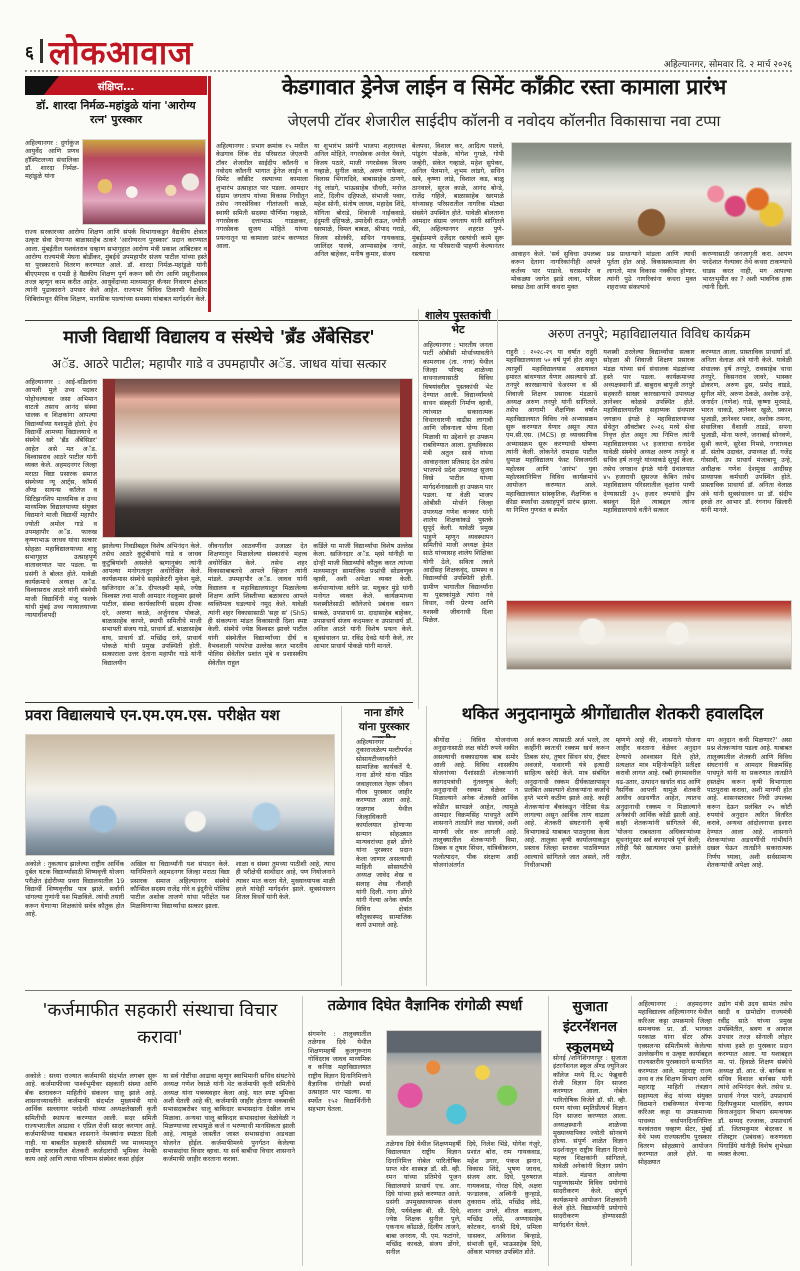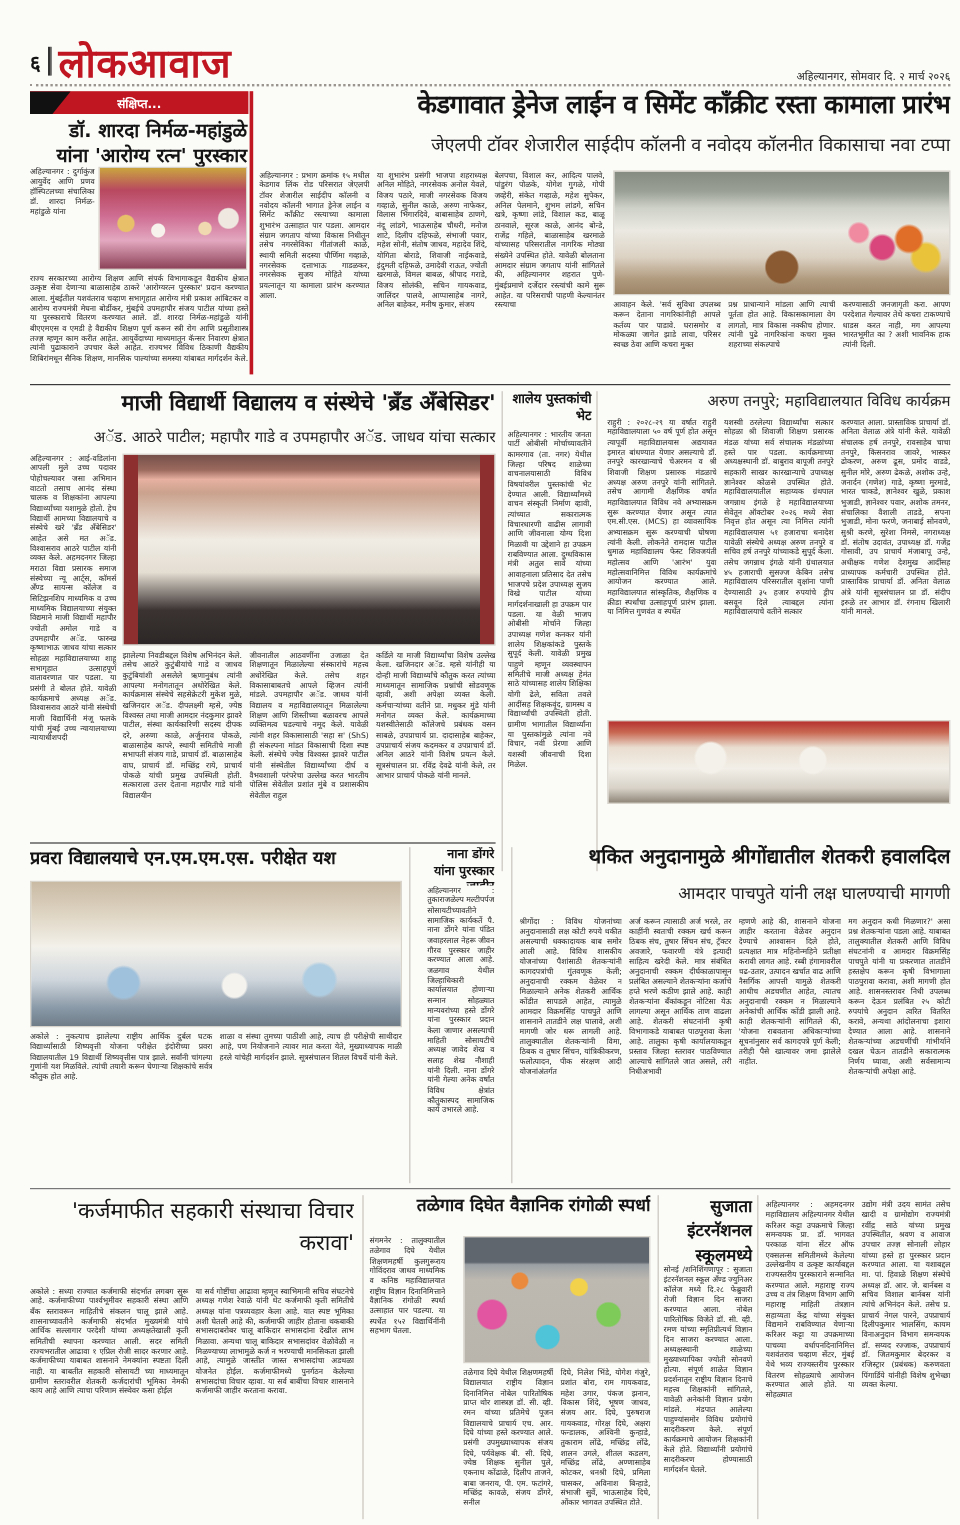--- a/index.html
+++ b/index.html
@@ -1,20 +1,20 @@
 <!DOCTYPE html>
 <html><head>
 <meta charset="utf-8">
 <style>
   *{margin:0;padding:0;box-sizing:border-box}
   html,body{width:800px;height:1271px}
   body{background:#fbfbf8;font-family:"DejaVu Sans","Liberation Sans",sans-serif;color:#141414;position:relative;overflow:hidden}
   .abs{position:absolute}
   .nowrap{white-space:nowrap;overflow:hidden}
-  .center{text-align:right}
+  .center{text-align:center}
   .body-text{font-size:6.4px;line-height:1.3;text-align:justify;overflow:hidden;color:#1c1c1c}
   .cols{display:flex;gap:6px;overflow:hidden}
   .col{flex:1;overflow:hidden}
   .hrule{border-top:1.5px solid #3a3a3a}
   .vrule-red{width:2.5px;background:#c01622}
   .dotted{border-top:2px dotted #9a968f}
   .photo{overflow:hidden;border:1px solid #d8d4cc}
   .head-xl{font-weight:bold;font-size:21px;line-height:1.25;letter-spacing:-.3px}
   .head-lg{font-weight:bold;font-size:16px;line-height:1.25}
   .head-md{font-weight:bold;font-size:14px;line-height:1.3}
@@ -71,21 +71,21 @@
   <span class="masthead">लोकआवाज</span>
   <span class="dateline" style="margin-left:auto;align-self:flex-end;padding-bottom:2px">अहिल्यानगर, सोमवार दि. २ मार्च २०२६</span>
 </div>
 <div class="abs dotted" style="left:25px;top:70px;width:767px;height:0"></div>
 
 <div class="abs" style="left:25px;top:76px;width:182px;height:236px">
   <div class="briefs-banner">
     <span class="tri"></span>
     <span class="briefs-label">संक्षिप्त...</span>
   </div>
-  <div class="head-md center" style="font-size:16px;padding:4px 1px 3px;height:44px;overflow:hidden">डॉ. शारदा निर्मळ-महांडुळे यांना 'आरोग्य रत्न' पुरस्कार</div>
+  <div class="head-md center" style="font-size:11px;padding:4px 1px 3px;height:44px;overflow:hidden">डॉ. शारदा निर्मळ-महांडुळे यांना 'आरोग्य रत्न' पुरस्कार</div>
   <div style="display:flex;gap:3px;height:86px">
     <div class="body-text" style="width:54px">अहिल्यानगर : दुर्गाकुंज आयुर्वेद आणि प्रणव हॉस्पिटलच्या संचालिका डॉ. शारदा निर्मळ-महांडुळे यांना</div>
     <div class="photo ph-award" style="width:124px;height:86px"></div>
   </div>
   <div class="body-text" style="height:82px;margin-top:3px">राज्य सरकारच्या आरोग्य शिक्षण आणि संपर्क विभागाकडून वैद्यकीय क्षेत्रात उत्कृष्ट सेवा देणाऱ्या बाळासाहेब ठाकरे 'आरोग्यरत्न पुरस्कार' प्रदान करण्यात आला. मुंबईतील यशवंतराव चव्हाण सभागृहात आरोग्य मंत्री प्रकाश आंबिटकर व आरोग्य राज्यमंत्री मेघना बोर्डीकर, मुंबईचे उपमहापौर संजय पाटील यांच्या हस्ते या पुरस्काराचे वितरण करण्यात आले. डॉ. शारदा निर्मळ-महांडुळे यांनी बीएएमएस व एमडी हे वैद्यकीय शिक्षण पूर्ण करून स्त्री रोग आणि प्रसूतीशास्त्र तज्ज्ञ म्हणून काम करीत आहेत. आयुर्वेदाच्या माध्यमातून कॅन्सर निवारण क्षेत्रात त्यांनी पुढाकाराने उपचार केले आहेत. राज्यभर विविध ठिकाणी वैद्यकीय शिबिरांमधून सैनिक शिक्षण, मानसिक पाल्यांच्या समस्या यांबाबत मार्गदर्शन केले.</div>
 </div>
 <div class="abs vrule-red" style="left:208px;top:76px;height:236px"></div>
 
 <div class="abs" style="left:216px;top:74px;width:576px;height:246px">
   <div class="head-xl center nowrap" style="height:38px">केडगावात ड्रेनेज लाईन व सिमेंट काँक्रीट रस्ता कामाला प्रारंभ</div>
@@ -117,21 +117,21 @@
       <div class="photo ph-stage" style="width:311px;height:160px"></div>
       <div class="cols" style="height:150px;margin-top:4px">
         <div class="col body-text">झालेल्या निवडीबद्दल विशेष अभिनंदन केले. तसेच आठरे कुटुंबीयांचे गाडे व जाधव कुटुंबियांशी असलेले ऋणानुबंध त्यांनी आपल्या मनोगतातून अधोरेखित केले. कार्यक्रमास संस्थेचे सहसेक्रेटरी मुकेश मुळे, खजिनदार अॅड. दीपलक्ष्मी म्हसे, ज्येष्ठ विश्वस्त तथा माजी आमदार नंदकुमार झावरे पाटील, संस्था कार्यकारिणी सदस्य दीपक दरे, अरुणा काळे, अर्जुनराव पोकळे, बाळासाहेब कापरे, स्थायी समितीचे माजी सभापती संजय गाडे, प्राचार्य डॉ. बाळासाहेब वाघ, प्राचार्य डॉ. मच्छिंद्र राये, प्राचार्य पोकळे यांची प्रमुख उपस्थिती होती. सत्काराला उत्तर देताना महापौर गाडे यांनी विद्यालयीन</div>
         <div class="col body-text">जीवनातील आठवणींना उजाळा देत शिक्षणातून मिळालेल्या संस्कारांचे महत्त्व अधोरेखित केले. तसेच शहर विकासाबाबतचे आपले व्हिजन त्यांनी मांडले. उपमहापौर अॅड. जाधव यांनी विद्यालय व महाविद्यालयातून मिळालेल्या शिक्षण आणि शिस्तीच्या बळावरच आपले व्यक्तिमत्व घडल्याचे नमूद केले. यावेळी त्यांनी शहर विकासासाठी 'सहा स' (ShS) ही संकल्पना मांडत विकासाची दिशा स्पष्ट केली. संस्थेचे ज्येष्ठ विश्वस्त झावरे पाटील यांनी संस्थेतील विद्यार्थ्यांच्या दीर्घ व वैभवशाली परंपरेचा उल्लेख करत भारतीय पोलिस सेवेतील प्रशांत मुंबे व प्रशासकीय सेवेतील राहुल</div>
         <div class="col body-text">कर्डिले या माजी विद्यार्थ्यांचा विशेष उल्लेख केला. खजिनदार अॅड. म्हसे यांनीही या दोन्ही माजी विद्यार्थ्यांचे कौतुक करत त्यांच्या माध्यमातून सामाजिक प्रश्नांची सोडवणूक व्हावी, अशी अपेक्षा व्यक्त केली. कर्मचाऱ्यांच्या वतीने प्रा. मधुकर मुंडे यांनी मनोगत व्यक्त केले. कार्यक्रमाच्या यशस्वीतेसाठी कॉलेजचे प्रबंधक वसन साबळे, उपप्राचार्य प्रा. दादासाहेब बाहेकर, उपप्राचार्य संजय कदमकर व उपप्राचार्य डॉ. अनिल आठरे यांनी विशेष प्रयत्न केले. सूत्रसंचालन प्रा. रविंद्र देवढे यांनी केले, तर आभार प्राचार्य पोकळे यांनी मानले.</div>
       </div>
     </div>
   </div>
 </div>
 
-<div class="abs" style="left:418px;top:326px;width:80px;height:400px;border-left:1px solid #c9c4bd;border-right:1px solid #c9c4bd;padding:0 4px">
+<div class="abs" style="left:418px;top:309px;width:80px;height:400px;border-left:1px solid #c9c4bd;border-right:1px solid #c9c4bd;padding:0 4px">
   <div class="head-sm center" style="height:32px;overflow:hidden">शालेय पुस्तकांची भेट</div>
   <div class="body-text" style="height:364px">अहिल्यानगर : भारतीय जनता पार्टी ओबीसी मोर्चाच्यावतीने कामरगाव (ता. नगर) येथील जिल्हा परिषद शाळेच्या वाचनालयासाठी विविध विषयांवरील पुस्तकांची भेट देण्यात आली. विद्यार्थ्यांमध्ये वाचन संस्कृती निर्माण व्हावी, त्यांच्यात सकारात्मक विचारधारणी वाढीस लागावी आणि जीवनाला योग्य दिशा मिळावी या उद्देशाने हा उपक्रम राबविण्यात आला. दुग्धविकास मंत्री अतुल सावे यांच्या आवाहनाला प्रतिसाद देत तसेच भाजपचे प्रदेश उपाध्यक्ष सुजय विखे पाटील यांच्या मार्गदर्शनाखाली हा उपक्रम पार पडला. या वेळी भाजप ओबीसी मोर्चाने जिल्हा उपाध्यक्ष गणेश कनकर यांनी शालेय शिक्षकांकडे पुस्तके सुपूर्द केली. यावेळी प्रमुख पाहुणे म्हणून व्यवस्थापन समितीचे माजी अध्यक्ष हेमंत साठे यांच्यासह शालेय शिक्षिका योगी ढेले, सविता तवले आदींसह शिक्षकवृंद, ग्रामस्थ व विद्यार्थ्यांची उपस्थिती होती. ग्रामीण भागातील विद्यार्थ्यांना या पुस्तकांमुळे त्यांना नवे विचार, नवी प्रेरणा आणि यशस्वी जीवनाची दिशा मिळेल.</div>
 </div>
 
 <div class="abs" style="left:506px;top:326px;width:286px;height:376px">
   <div class="subhead center nowrap" style="height:22px">अरुण तनपुरे; महाविद्यालयात विविध कार्यक्रम</div>
   <div class="cols" style="height:248px">
     <div class="col body-text">राहुरी : २०२८-२९ या वर्षात राहुरी महाविद्यालयाला ५० वर्ष पूर्ण होत असून त्यापूर्वी महाविद्यालयास अद्ययावत इमारत बांधण्यात येणार असल्याचे डॉ. तनपुरे कारखान्याचे चेअरमन व श्री शिवाजी शिक्षण प्रसारक मंडळाचे अध्यक्ष अरुण तनपुरे यांनी सांगितले. तसेच आगामी शैक्षणिक वर्षात महाविद्यालयात विविध नवे अभ्यासक्रम सुरू करण्यात येणार असून त्यात एम.सी.एस. (MCS) हा व्यावसायिक अभ्यासक्रम सुरू करण्याची घोषणा त्यांनी केली. लोकनेते रामदास पाटील धुमाळ महाविद्यालय फेस्ट शिवजयंती महोत्सव आणि 'आरंभ' युवा महोत्सवानिमित्त विविध कार्यक्रमांचे आयोजन करण्यात आले. महाविद्यालयात सांस्कृतिक, शैक्षणिक व क्रीडा स्पर्धांचा उत्साहपूर्ण प्रारंभ झाला. या निमित्त गुणवंत व स्पर्धेत</div>
     <div class="col body-text">यशस्वी ठरलेल्या विद्यार्थ्यांचा सत्कार सोहळा श्री शिवाजी शिक्षण प्रसारक मंडळ यांच्या सर्व संचालक मंडळांच्या हस्ते पार पडला. कार्यक्रमाच्या अध्यक्षस्थानी डॉ. बाबुराव बापूजी तनपुरे सहकारी साखर कारखान्याचे उपाध्यक्ष ज्ञानेश्वर कोळसे उपस्थित होते. महाविद्यालयातील सहाय्यक ग्रंथपाल जगन्नाथ इंगळे हे महाविद्यालयाच्या सेवेतून ऑक्टोबर २०२६ मध्ये सेवा निवृत्त होत असून त्या निमित्त त्यांनी महाविद्यालयास ५१ हजाराचा धनादेश यावेळी संस्थेचे अध्यक्ष अरुण तनपुरे व सचिव हर्ष तनपुरे यांच्याकडे सुपूर्द केला. तसेच जगन्नाथ इंगळे यांनी ग्रंथालयात ४५ हजाराची सुसज्ज केबिन तसेच महाविद्यालय परिसरातील वृक्षांना पाणी देण्यासाठी ३५ हजार रुपयांचे ड्रीप बसवून दिले त्याबद्दल त्यांना महाविद्यालयाचे वतीने सत्कार</div>
     <div class="col body-text">करण्यात आला. प्रास्ताविक प्राचार्या डॉ. अनिता वेलाळ अंत्रे यांनी केले. यावेळी संचालक हर्ष तनपुरे, रावसाहेब चाचा तनपुरे, किसनराव जावरे, भास्कर ढोकरण, अरुण ढूस, प्रमोद वाडडे, सुनील मोरे, अरुण ढेकळे, अशोक उन्हे, जनार्दन (गणेश) गाडे, कृष्णा मुरमाडे, भारत चाकडे, ज्ञानेश्वर खुळे, प्रकाश भुजाडी, ज्ञानेश्वर पवार, अशोक तमनर, संचालिका वैशाली ताडडे, सपना भुजाडी, मोना फरणे, जनाबाई सोनवणे, सुश्री करणे, सुरेशा निमसे, नगराध्यक्ष डॉ. संतोष उदावंत, उपाध्यक्ष डॉ. गजेंद्र गोसावी, उप प्राचार्य मंजाबापू उन्हे, अधीक्षक गणेश देशमुख आदींसह प्राध्यापक कर्मचारी उपस्थित होते. प्रास्ताविक प्राचार्या डॉ. अनिता वेलाळ अंत्रे यांनी सूत्रसंचालन प्रा डॉ. संदीप इरुळे तर आभार डॉ. रंगनाथ खिलारी यांनी मानले.</div>
@@ -139,32 +139,32 @@
   <div class="photo ph-rahuri" style="width:286px;height:70px;margin-top:4px"></div>
 </div>
 
 <div class="abs hrule" style="left:25px;top:702px;width:388px;height:0"></div>
 
 <div class="abs" style="left:25px;top:706px;width:310px;height:280px">
   <div class="head-md nowrap" style="font-size:15px;height:28px">प्रवरा विद्यालयाचे एन.एम.एम.एस. परीक्षेत यश</div>
   <div class="photo ph-students" style="width:310px;height:122px"></div>
   <div class="cols" style="height:122px;margin-top:4px">
     <div class="col body-text">अकोले : नुकत्याच झालेल्या राष्ट्रीय आर्थिक दुर्बल घटक विद्यार्थ्यांसाठी शिष्यवृत्ती योजना परीक्षेत इंदोरीच्या प्रवरा विद्यालयातील 19 विद्यार्थी शिष्यवृत्तीस पात्र झाले. सर्वांनी चांगल्या गुणांनी यश मिळविले. त्यांची तयारी करून घेणाऱ्या शिक्षकांचे सर्वत्र कौतुक होत आहे.</div>
+    <div class="col body-text">अखिल या विद्यार्थ्यांनी यश संपादन केले. यानिमित्ताने अहमदनगर जिल्हा मराठा विद्या प्रसारक समाज अहिल्यानगर संस्थेचे कौन्सिल सदस्य राजेंद्र गोरे व इंदुरीचे पोलिस पाटील अशोक ताजणे यांचा परीक्षेत यश मिळविणाऱ्या विद्यार्थ्यांचा सत्कार झाला.</div>
     <div class="col body-text">शाळा व संस्था तुमच्या पाठीशी आहे, त्याच ही परीक्षेची साथीदार आहे, पण नियोजनाने त्यावर मात करता येते, मुख्याध्यापक माळी हरले यांचेही मार्गदर्शन झाले. सूत्रसंचालन शितल विचर्वे यांनी केले.</div>
   </div>
 </div>
 
 <div class="abs" style="left:341px;top:706px;width:86px;height:280px;border-left:1px solid #c9c4bd;border-right:1px solid #c9c4bd;padding:0 14px">
   <div class="head-sm center" style="font-size:10.5px;height:32px;overflow:hidden">नाना डोंगरे यांना पुरस्कार जाहीर</div>
   <div class="body-text" style="height:244px">अहिल्यानगर : तुकाराजळेल्प मल्टीपर्पज सोसायटीच्यावतीने सामाजिक कार्यकर्ते पै. नाना डोंगरे यांना पंडित जवाहरलाल नेहरू जीवन गौरव पुरस्कार जाहीर करण्यात आला आहे. जळगाव येथील जिल्हाधिकारी कार्यालयात होणाऱ्या सन्मान सोहळ्यात मान्यवरांच्या हस्ते डोंगरे यांना पुरस्कार प्रदान केला जाणार असल्याची माहिती सोसायटीचे अध्यक्ष जावेद शेख व सलाह शेख नौशाही यांनी दिली. नाना डोंगरे यांनी गेल्या अनेक वर्षांत विविध क्षेत्रांत कौतुकास्पद सामाजिक कार्य उभारले आहे.</div>
 </div>
 
 <div class="abs" style="left:433px;top:704px;width:359px;height:282px">
   <div class="head-lg center nowrap" style="font-size:16.5px;height:32px">थकित अनुदानामुळे श्रीगोंद्यातील शेतकरी हवालदिल</div>
-  <div class="subhead center nowrap" style="font-size:14px;height:28px">आमदार पाचपुते यांनी लक्ष घालण्याची मागणी</div>
   <div class="cols" style="height:216px">
     <div class="col body-text">श्रीगोंदा : विविध योजनांच्या अनुदानासाठी लक्ष कोटी रुपये थकीत असल्याची धक्कादायक बाब समोर आली आहे. विविध शासकीय योजनांच्या पैशांसाठी शेतकऱ्यांनी कागदपत्रांची गुंतवणूक केली; अनुदानाची रक्कम वेळेवर न मिळाल्याने अनेक शेतकरी आर्थिक कोंडीत सापडले आहेत, त्यामुळे आमदार विक्रमसिंह पाचपुते आणि शासनाने तातडीने लक्ष घालावे, अशी मागणी जोर धरू लागली आहे. तालुक्यातील शेतकऱ्यांनी विमा, ठिबक व तुषार सिंचन, यांत्रिकीकरण, फलोत्पादन, पीक संरक्षण आदी योजनांअंतर्गत</div>
     <div class="col body-text">अर्ज करून त्यासाठी अर्ज भरले, तर काहींनी स्वतःची रक्कम खर्च करून ठिबक संच, तुषार सिंचन संच, ट्रॅक्टर अवजारे, फवारणी यंत्रे इत्यादी साहित्य खरेदी केले. मात्र संबंधित अनुदानाची रक्कम दीर्घकाळापासून प्रलंबित असल्याने शेतकऱ्यांना कर्जाचे हप्ते भरणे कठीण झाले आहे. काही शेतकऱ्यांना बँकांकडून नोटिसा येऊ लागल्या असून आर्थिक ताण वाढला आहे. शेतकरी संघटनांनी कृषी विभागाकडे याबाबत पाठपुरावा केला आहे. तालुका कृषी कार्यालयाकडून प्रस्ताव जिल्हा स्तरावर पाठविण्यात आल्याचे सांगितले जात असले, तरी निधीअभावी</div>
     <div class="col body-text">म्हणणे आहे की, शासनाने योजना जाहीर करताना वेळेवर अनुदान देण्याचे आश्वासन दिले होते, प्रत्यक्षात मात्र महिनोन्महिने प्रतीक्षा करावी लागत आहे. रब्बी हंगामावरील चढ-उतार, उत्पादन खर्चात वाढ आणि नैसर्गिक आपत्ती यामुळे शेतकरी आधीच अडचणीत आहेत, त्यातच अनुदानाची रक्कम न मिळाल्याने अनेकांची आर्थिक कोंडी झाली आहे. काही शेतकऱ्यांनी सांगितले की, 'योजना राबवताना अधिकाऱ्यांच्या सूचनांनुसार सर्व कागदपत्रे पूर्ण केली; तरीही पैसे खात्यावर जमा झालेले नाहीत.</div>
     <div class="col body-text">मग अनुदान कधी मिळणार?' असा प्रश्न शेतकऱ्यांना पडला आहे. याबाबत तालुक्यातील शेतकरी आणि विविध संघटनांनी व आमदार विक्रमसिंह पाचपुते यांनी या प्रकरणात तातडीने हस्तक्षेप करून कृषी विभागाला पाठपुरावा करावा, अशी मागणी होत आहे. शासनस्तरावर निधी उपलब्ध करून देऊन प्रलंबित २५ कोटी रुपयांचे अनुदान त्वरित वितरित करावे, अन्यथा आंदोलनाचा इशारा देण्यात आला आहे. शासनाने शेतकऱ्यांच्या अडचणींची गांभीर्याने दखल घेऊन तातडीने सकारात्मक निर्णय घ्यावा, अशी सर्वसामान्य शेतकऱ्यांची अपेक्षा आहे.</div>
   </div>
 </div>
 
 <div class="abs hrule" style="left:25px;top:990px;width:767px;height:0;border-top-color:#777"></div>
 

